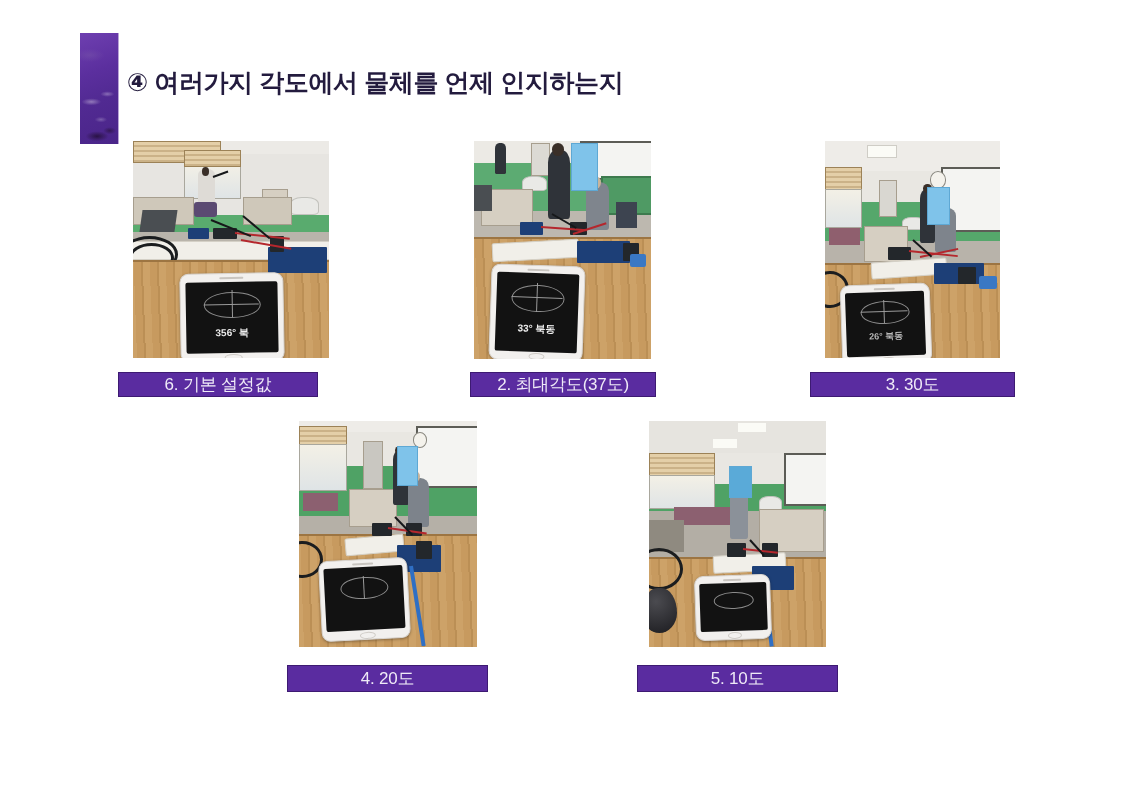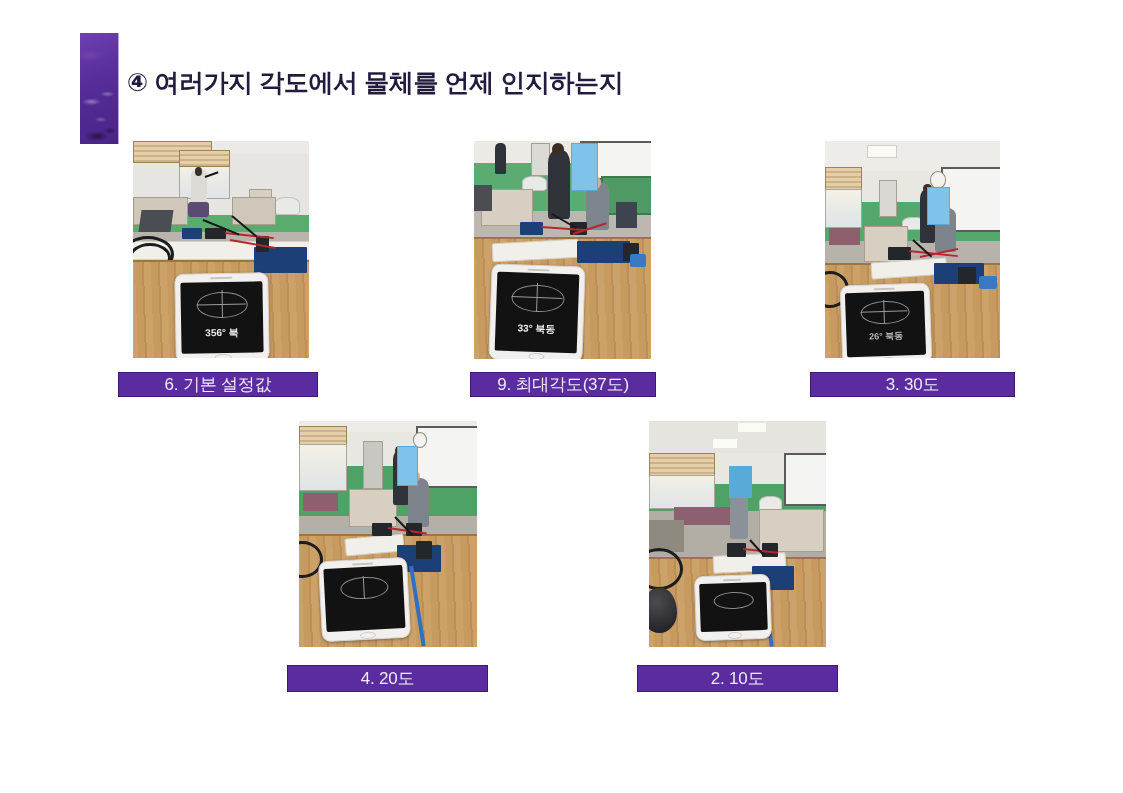--- a/index.html
+++ b/index.html
@@ -227,21 +227,21 @@
     box-sizing: border-box;
   }
 </style>
 </head>
 <body>
 
 <div class="deco-bar"></div>
 
 <div class="slide-title">④ 여러가지 각도에서 물체를 언제 인지하는지</div>
 
-<div class="photo" style="left:133px; top:141px; width:176px; height:217px;">
+<div class="photo" style="left:133px; top:141px; width:196px; height:217px;">
   <div class="scene">
     <div class="ceiling" style="height:6%;"></div>
     <div class="wall" style="top:6%; height:28%;"></div>
     <div class="greenwall" style="top:34%; height:8%; background:#59ab6e;"></div>
     <div class="floor" style="top:42%; height:16%; bottom:auto; background:#b9b4ab;"></div>
 
     <div class="window" style="left:0; top:0; width:44%; height:9%;"></div>
 
     <div class="window-bright" style="left:26%; top:10%; width:28%; height:16%;"></div>
     <div class="window" style="left:26%; top:4%; width:28%; height:7%;"></div>
@@ -331,21 +331,21 @@
       <div class="phone-screen" style="left:5%; top:8%; width:90%; height:84%;">
         <div class="compass-dial" style="left:18%; top:14%; width:62%; height:33%;"></div>
         <div class="compass-needle-v" style="left:49%; top:12%; height:37%;"></div>
         <div class="compass-needle-h" style="left:18%; top:30%; width:62%;"></div>
         <div class="heading-text" style="top:61%; font-size:10px;">33° 북동</div>
       </div>
       <div class="home-btn" style="left:42%; top:93%; width:16%; height:5.5%;"></div>
     </div>
   </div>
 </div>
-<div class="caption" style="left:470px; top:372px; width:186px; height:25px;">9. 최대각도(37도)</div>
+<div class="caption" style="left:470px; top:372px; width:186px; height:25px;">2. 최대각도(37도)</div>
 
 <div class="photo" style="left:825px; top:141px; width:175px; height:217px;">
   <div class="scene">
     <div class="ceiling" style="height:14%; background:#eeece8;"></div>
     <div style="position:absolute; left:24%; top:2%; width:16%; height:5%; background:#fbfbf6; border:1px solid #cfcdc6;"></div>
     <div class="wall" style="top:14%; height:18%; background:#e9e7e2;"></div>
     <div class="greenwall" style="top:28%; height:18%; background:#55a76b;"></div>
     <div class="floor" style="top:46%; height:12%; bottom:auto; background:#b8b3aa;"></div>
     <div class="whiteboard" style="left:66%; top:12%; width:38%; height:28%;"></div>
     <div style="position:absolute; left:60%; top:14%; width:8%; height:7%; background:#f4f2ec; border:1px solid #8a8880; border-radius:50%;"></div>
@@ -469,13 +469,13 @@
     <div class="phone" style="left:26%; top:68%; width:42%; height:28%; transform:rotate(-2deg);">
       <div class="earpiece" style="left:38%; top:5%; width:24%; height:2.5%;"></div>
       <div class="phone-screen" style="left:5%; top:11%; width:90%; height:76%;">
         <div class="compass-dial" style="left:22%; top:18%; width:56%; height:32%;"></div>
         <div class="heading-text" style="top:62%; font-size:8px; color:#9a9a9a;"></div>
       </div>
       <div class="home-btn" style="left:42%; top:89%; width:16%; height:8%;"></div>
     </div>
   </div>
 </div>
-<div class="caption" style="left:637px; top:665px; width:201px; height:27px;">2. 10도</div>
+<div class="caption" style="left:637px; top:665px; width:201px; height:27px;">5. 10도</div>
 
 </body></html>

